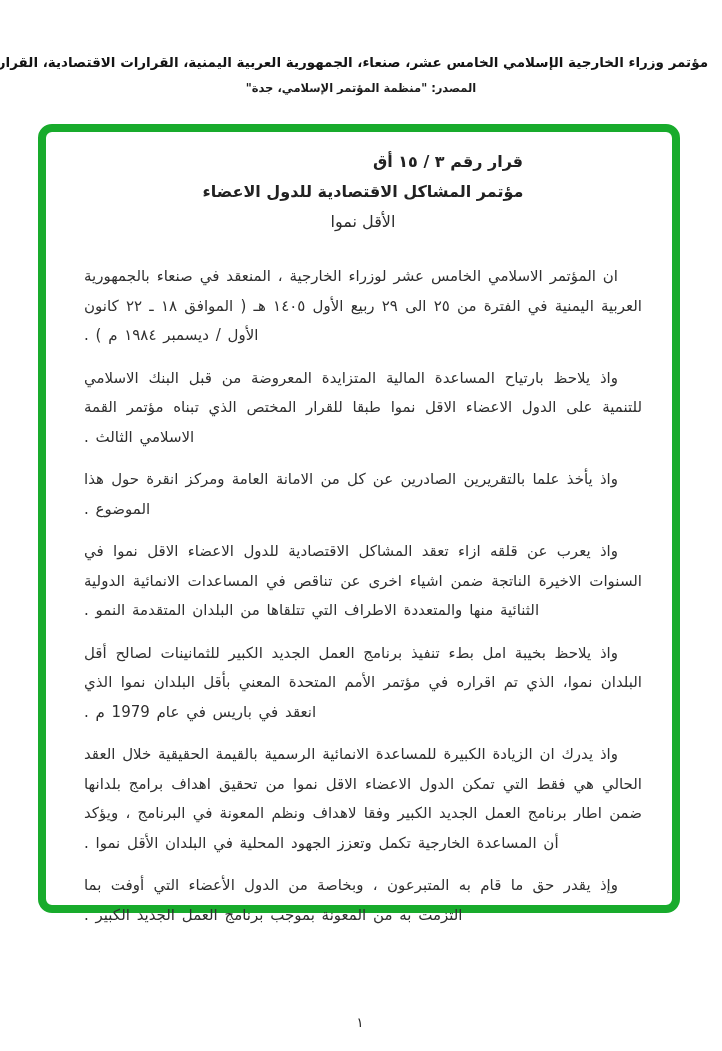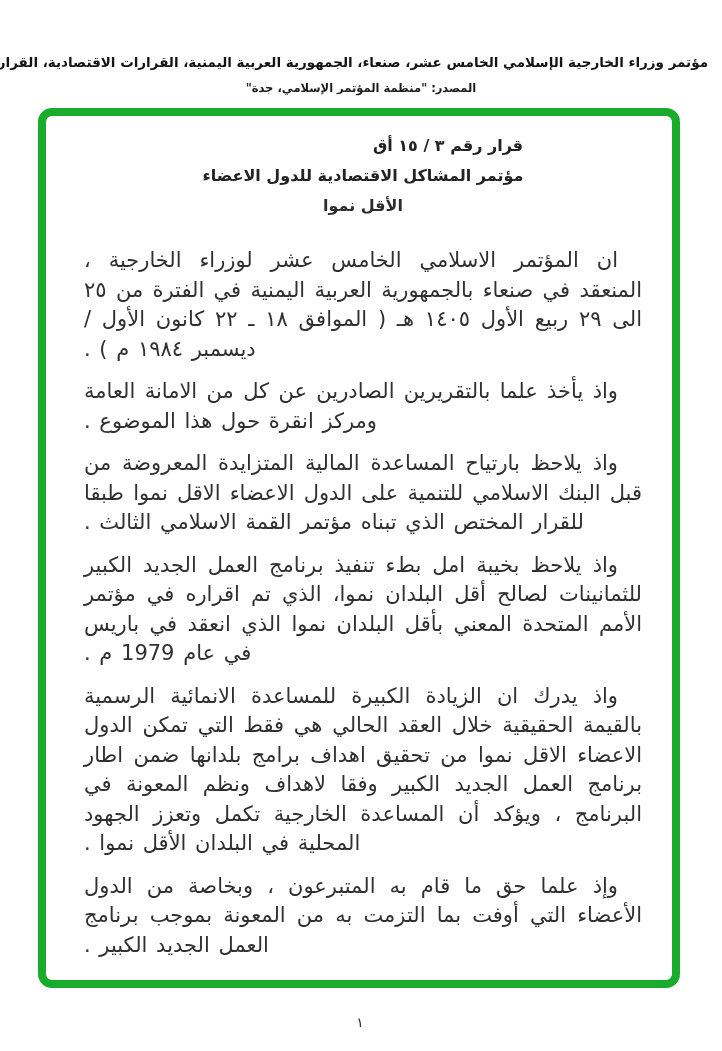--- a/index.html
+++ b/index.html
@@ -35,50 +35,50 @@
   .header-source {
     font-size: 11.5px;
     font-weight: bold;
     margin-top: 9px;
     color: #1b1b1b;
   }
   
   .doc-frame {
     position: absolute;
     left: 38px;
-    top: 108px;
+    top: 124px;
     width: 642px;
-    height: 880px;
+    height: 789px;
     box-sizing: border-box;
     border: 8px solid #18ab2c;
     border-radius: 14px;
     background: #ffffff;
     padding: 15px 30px 0 38px;
     direction: rtl;
   }
   
   .title {
     text-align: center;
     font-weight: bold;
     color: #222222;
     font-size: 16px;
     line-height: 30px;
     margin-bottom: 25px;
   }
   .title-l1 {
     transform: translateX(85px);
   }
   .title-l3 {
-    font-weight: bold;
+    font-weight: normal;
     color: #2c2c2c;
   }
   
   .body-text p {
     margin: 0 0 13px 0;
-    font-size: 21px;
+    font-size: 15px;
     line-height: 29.5px;
     color: #303030;
     text-align: justify;
     text-align-last: left;
     text-indent: 24px;
     word-spacing: 2px;
   }
   
   .page-number {
     position: absolute;
@@ -103,24 +103,25 @@
   <div class="doc-frame">
 
     <div class="title">
       <div class="title-l1">قرار رقم ٣ / ١٥ أق</div>
       <div class="title-l2">مؤتمر المشاكل الاقتصادية للدول الاعضاء</div>
       <div class="title-l3">الأقل نموا</div>
     </div>
 
     <div class="body-text">
       <p>ان المؤتمر الاسلامي الخامس عشر لوزراء الخارجية ، المنعقد في صنعاء بالجمهورية العربية اليمنية في الفترة من ٢٥ الى ٢٩ ربيع الأول ١٤٠٥ هـ ( الموافق ١٨ ـ ٢٢ كانون الأول / ديسمبر ١٩٨٤ م ) .</p>
+      <p>واذ يلاحظ بارتياح المساعدة المالية المتزايدة المعروضة من قبل البنك الاسلامي للتنمية على الدول الاعضاء الاقل نموا طبقا للقرار المختص الذي تبناه مؤتمر القمة الاسلامي الثالث .</p>
       <p>واذ يأخذ علما بالتقريرين الصادرين عن كل من الامانة العامة ومركز انقرة حول هذا الموضوع .</p>
-      <p>واذ يلاحظ بارتياح المساعدة المالية المتزايدة المعروضة من قبل البنك الاسلامي للتنمية على الدول الاعضاء الاقل نموا طبقا للقرار المختص الذي تبناه مؤتمر القمة الاسلامي الثالث .</p>
+      <p>واذ يعرب عن قلقه ازاء تعقد المشاكل الاقتصادية للدول الاعضاء الاقل نموا في السنوات الاخيرة الناتجة ضمن اشياء اخرى عن تناقص في المساعدات الانمائية الدولية الثنائية منها والمتعددة الاطراف التي تتلقاها من البلدان المتقدمة النمو .</p>
       <p>واذ يلاحظ بخيبة امل بطء تنفيذ برنامج العمل الجديد الكبير للثمانينات لصالح أقل البلدان نموا، الذي تم اقراره في مؤتمر الأمم المتحدة المعني بأقل البلدان نموا الذي انعقد في باريس في عام 1979 م .</p>
       <p>واذ يدرك ان الزيادة الكبيرة للمساعدة الانمائية الرسمية بالقيمة الحقيقية خلال العقد الحالي هي فقط التي تمكن الدول الاعضاء الاقل نموا من تحقيق اهداف برامج بلدانها ضمن اطار برنامج العمل الجديد الكبير وفقا لاهداف ونظم المعونة في البرنامج ، ويؤكد أن المساعدة الخارجية تكمل وتعزز الجهود المحلية في البلدان الأقل نموا .</p>
-      <p>وإذ علما حق ما قام به المتبرعون ، وبخاصة من الدول الأعضاء التي أوفت بما التزمت به من المعونة بموجب برنامج العمل الجديد الكبير .</p>
+      <p>وإذ يقدر حق ما قام به المتبرعون ، وبخاصة من الدول الأعضاء التي أوفت بما التزمت به من المعونة بموجب برنامج العمل الجديد الكبير .</p>
     </div>
 
   </div>
 
   <div class="page-number">١</div>
 
 </div>
 
 </body></html>

